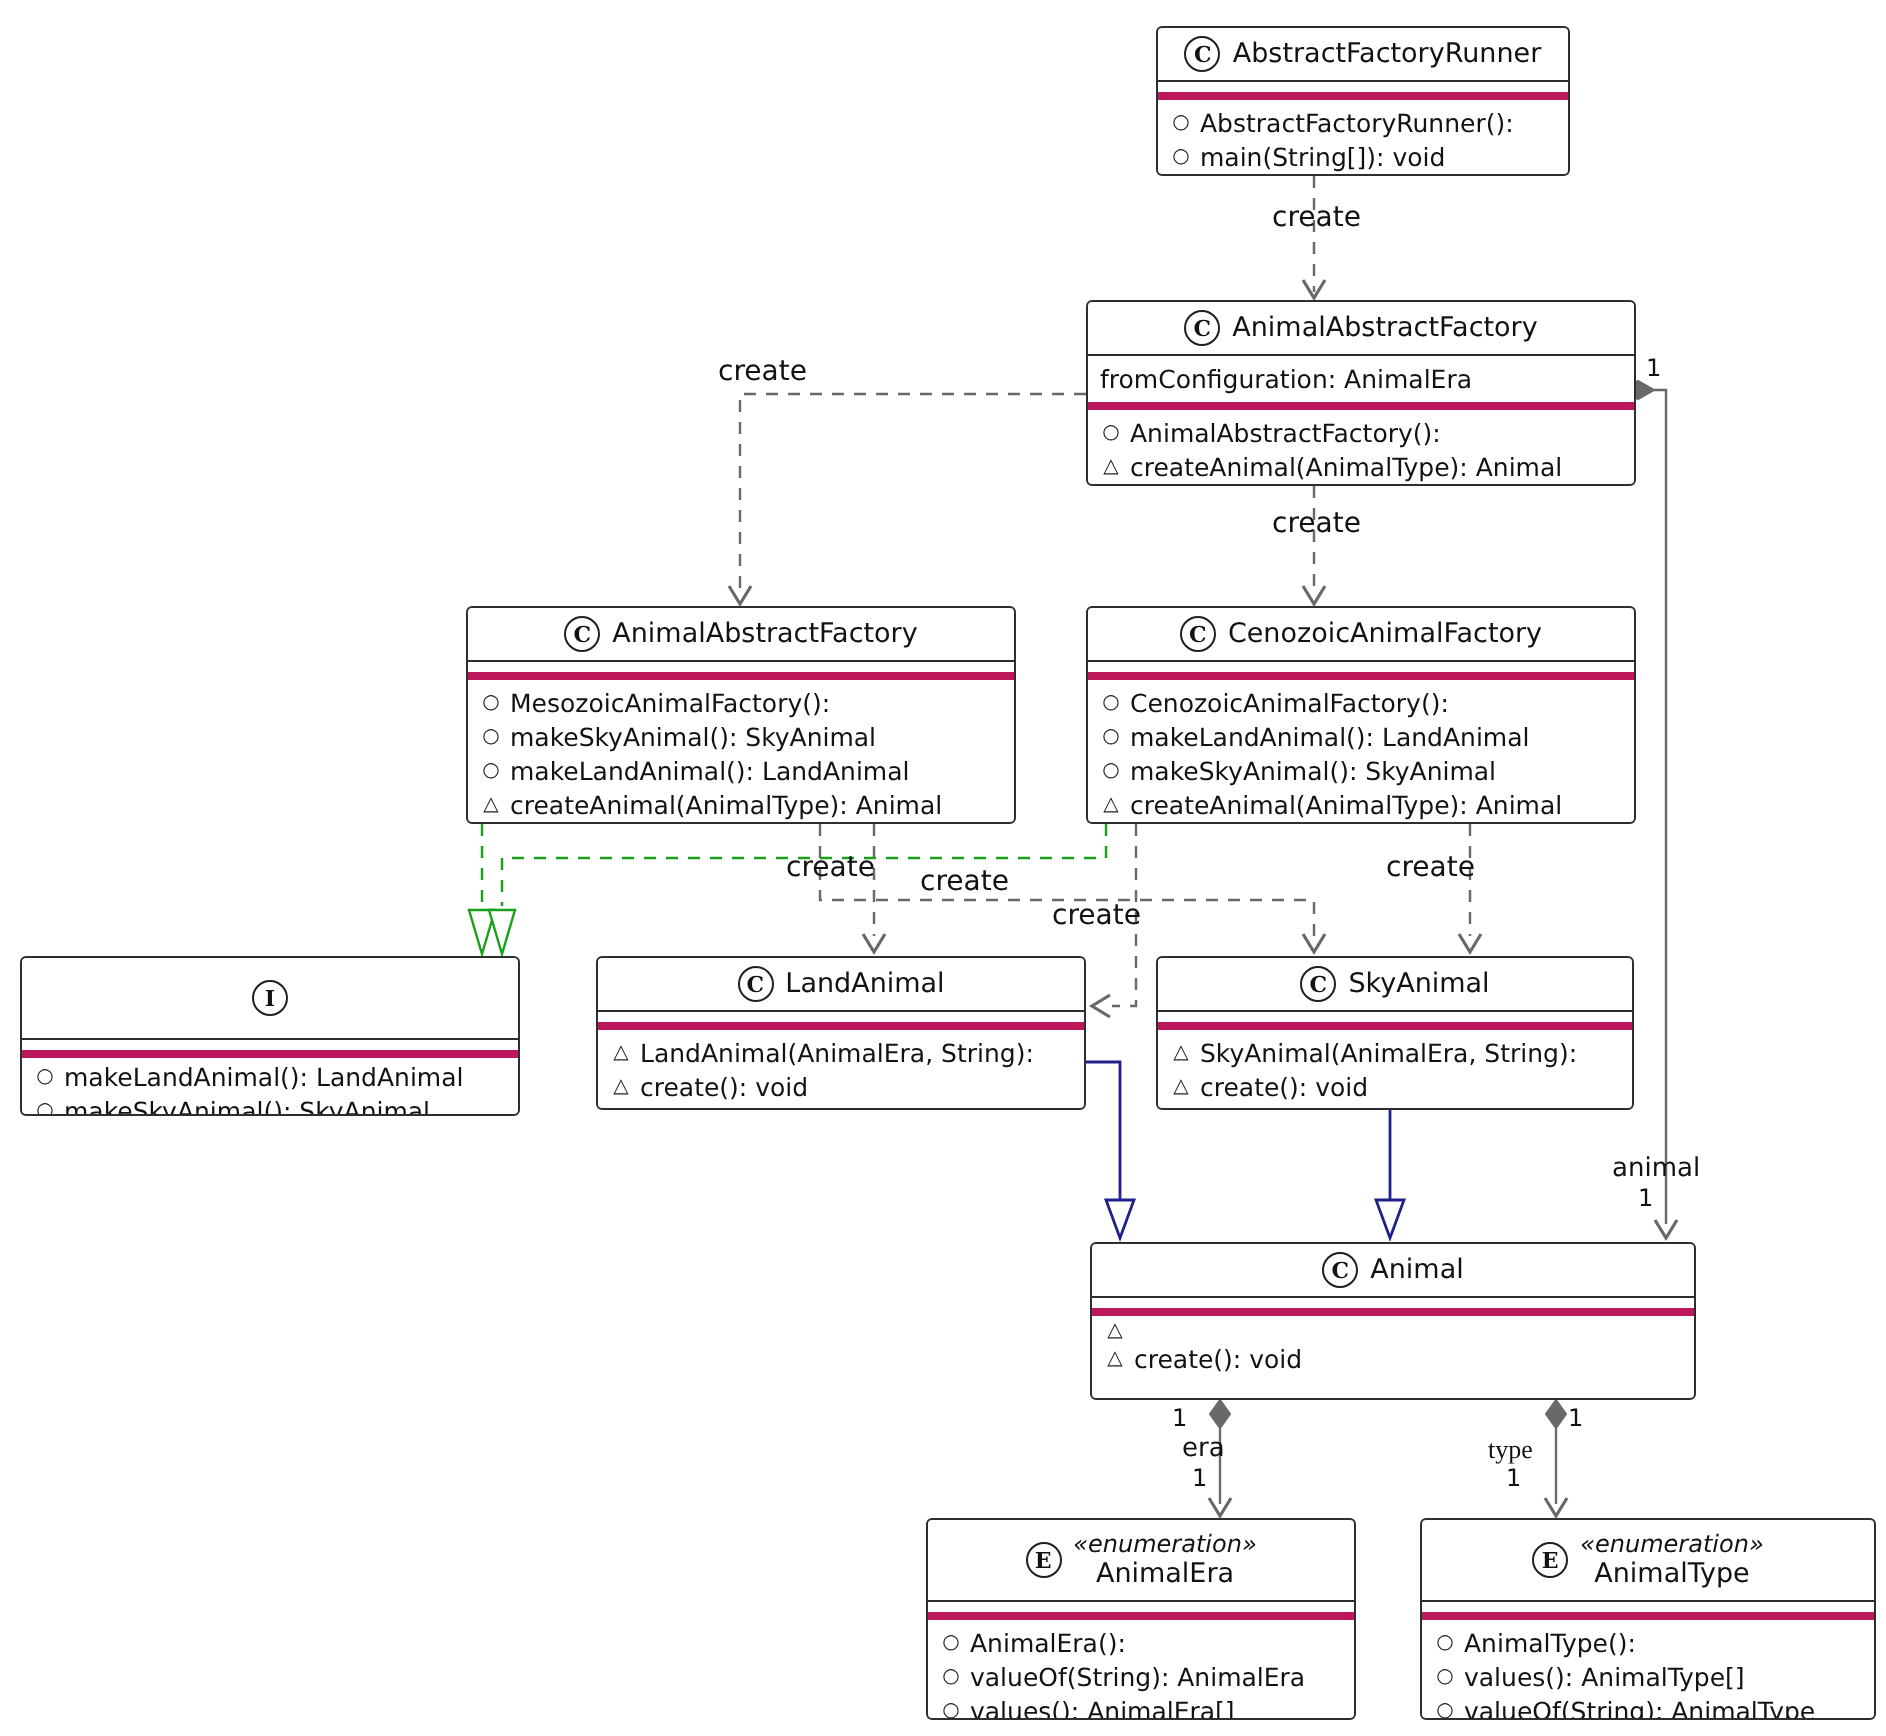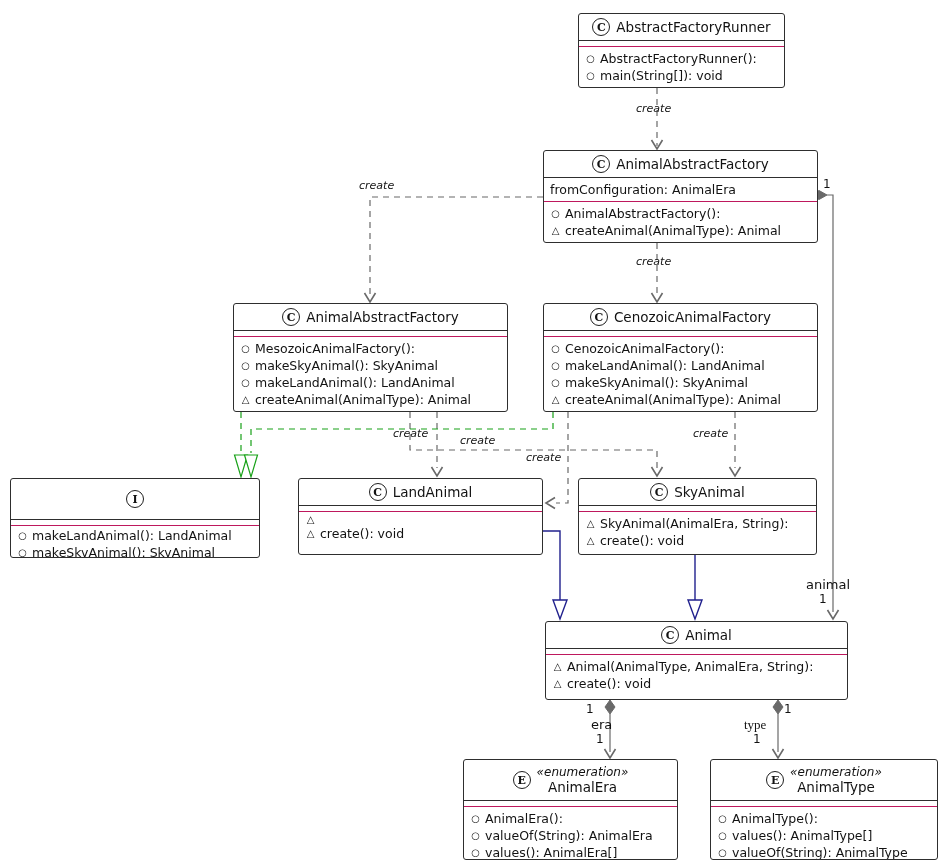--- a/index.html
+++ b/index.html
@@ -22,28 +22,28 @@
              box-sizing:border-box;display:flex;flex-direction:column;font-size:13px;}
   .uml-title{display:flex;align-items:center;justify-content:center;gap:6px;
              border-bottom:1px solid #2e2e2e;padding:2px 8px;flex:none;min-height:22px;}
   .tstack{display:flex;flex-direction:column;align-items:center;line-height:1.2;}
   .stereo{font-style:italic;font-size:12px;}
   .cname{font-size:13.5px;white-space:nowrap;}
   .iname{font-style:italic;}
   .badge{width:16px;height:16px;min-width:16px;border:1.2px solid #1f1f1f;border-radius:50%;
          display:flex;align-items:center;justify-content:center;
          font-family:"DejaVu Serif","Liberation Serif",serif;font-weight:bold;font-size:11px;line-height:1;}
-  .uml-fields{border-bottom:1px solid #be185d;min-height:5px;flex:none;}
+  .uml-fields{border-bottom:4px solid #be185d;min-height:5px;flex:none;}
   .uml-fields.has{padding:3px 6px;line-height:17px;white-space:nowrap;font-size:12.5px;}
   .uml-methods{padding:3px 6px;flex:1;overflow:hidden;}
   .member{display:flex;align-items:center;gap:4px;line-height:17px;white-space:nowrap;font-size:12.5px;}
   .vis{font-size:10px;width:11px;min-width:11px;display:inline-block;text-align:center;color:#222;line-height:1;}
 
   
-  .elabel{position:absolute;font-size:11px;line-height:14px;font-style:italic;}
+  .elabel{position:absolute;font-size:14px;line-height:14px;}
   .mlabel{position:absolute;font-size:12px;line-height:13px;}
 </style>
 </head>
 <body>
 
 <div id="canvas">
 
   <svg class="edges">
 
     <path class="dep" d="M657,88 V146"></path>
@@ -223,20 +223,21 @@
 
   <div class="uml-class" style="left:298px;top:478px;width:245px;height:77px;">
     <div class="uml-title">
       <span class="badge">C</span>
       <span class="cname">LandAnimal</span>
     </div>
     <div class="uml-fields"></div>
     <div class="uml-methods">
       <div class="member">
           <span class="vis">△</span>
+          <span>LandAnimal(AnimalEra, String):</span>
         </div>
       <div class="member">
           <span class="vis">△</span>
           <span>create(): void</span>
         </div>
     </div>
   </div>
 
   <div class="uml-class" style="left:578px;top:478px;width:239px;height:77px;">
     <div class="uml-title">
@@ -258,21 +259,20 @@
 
   <div class="uml-class" style="left:545px;top:621px;width:303px;height:79px;">
     <div class="uml-title">
       <span class="badge">C</span>
       <span class="cname">Animal</span>
     </div>
     <div class="uml-fields"></div>
     <div class="uml-methods">
       <div class="member">
           <span class="vis">△</span>
-          <span>Animal(AnimalType, AnimalEra, String):</span>
         </div>
       <div class="member">
           <span class="vis">△</span>
           <span>create(): void</span>
         </div>
     </div>
   </div>
 
   <div class="uml-class" style="left:463px;top:759px;width:215px;height:101px;">
     <div class="uml-title" style="min-height:36px;">

